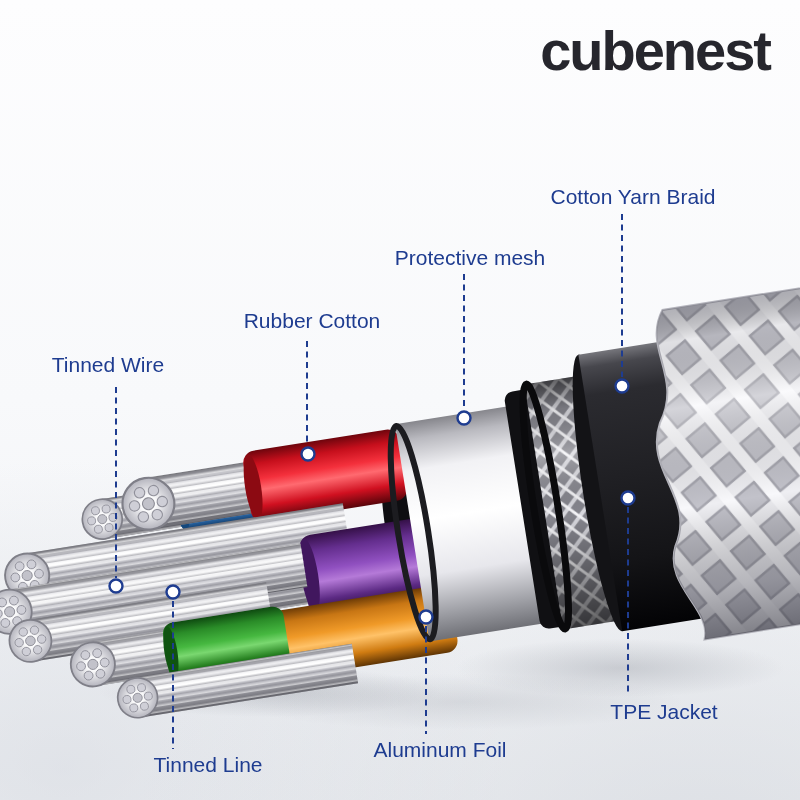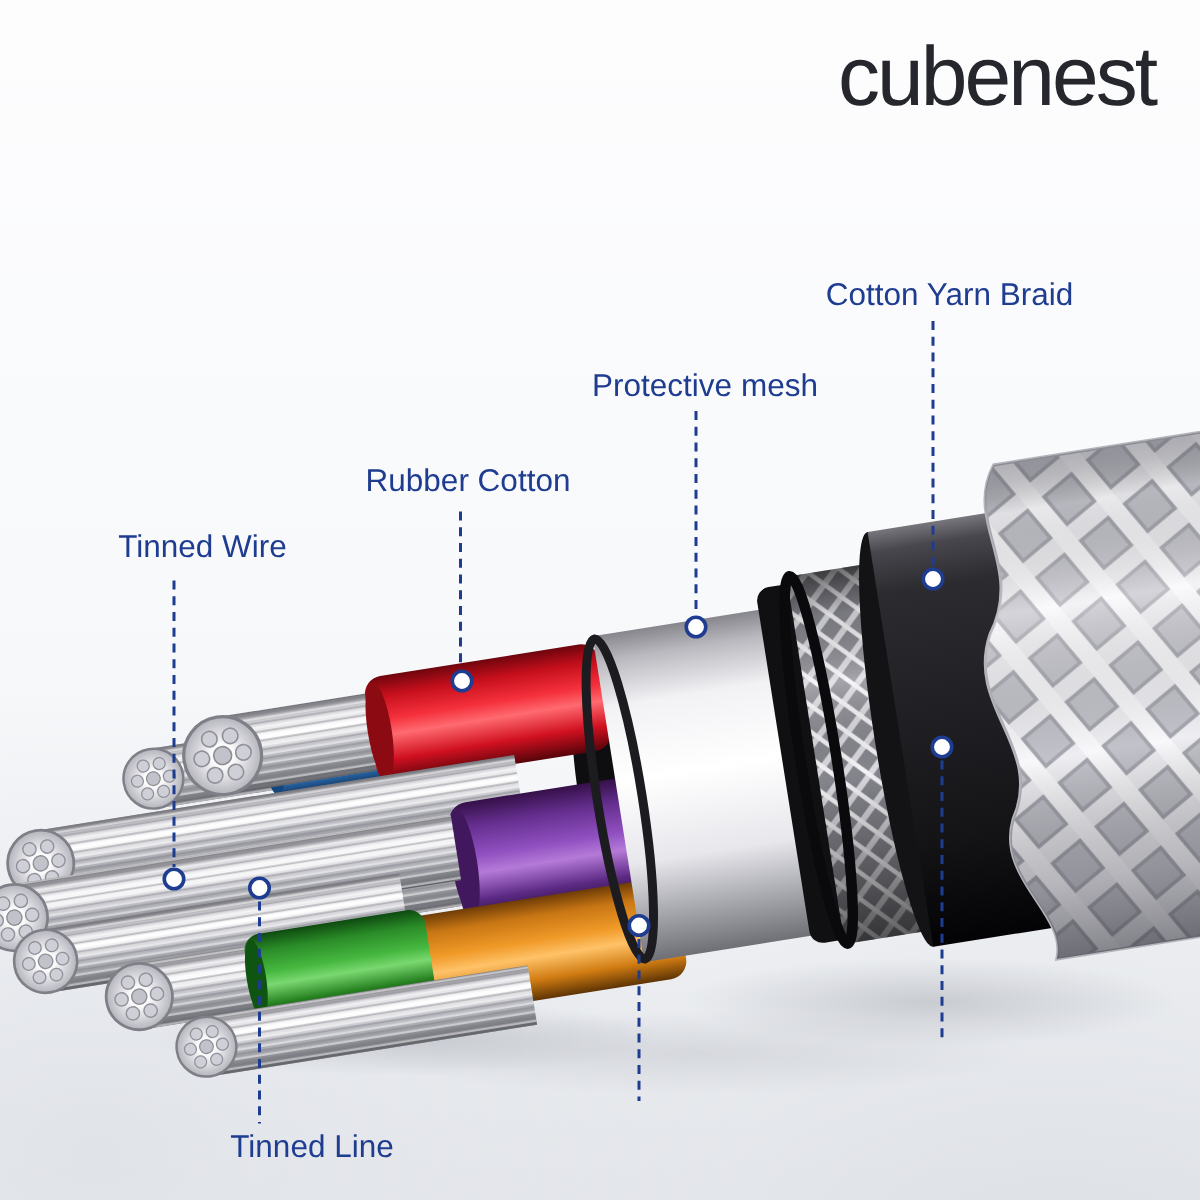--- a/index.html
+++ b/index.html
@@ -7,21 +7,21 @@
     position:relative;width:800px;height:800px;overflow:hidden;
     font-family:"Liberation Sans","DejaVu Sans",sans-serif;
     background:
       radial-gradient(120% 80% at 88% 108%, rgba(205,209,216,.55), rgba(205,209,216,0) 60%),
       radial-gradient(100% 70% at 8% 96%, rgba(206,210,218,.45), rgba(206,210,218,0) 55%),
       linear-gradient(180deg,#fdfdfe 0%,#f8f9fb 50%,#eef0f3 100%);
   }
   .stage svg{position:absolute;left:0;top:0;}
   .brand{
     position:absolute;top:18px;right:30px;
-    font-size:56px;font-weight:normal;letter-spacing:-2px;color:#26262d;margin-left:28px;
+    font-size:56px;font-weight:bold;letter-spacing:-2px;color:#26262d;margin-left:28px;
   }
   .lbl{
     position:absolute;transform:translateX(-50%);
     font-size:21px;color:#1e3c90;white-space:nowrap;
   }
   .leader{stroke:#1e3c90;stroke-width:2;stroke-dasharray:6 4.5;fill:none;}
   .mk{fill:#ffffff;stroke:#1e3c90;stroke-width:2.4;}
 </style>
 </head>
 <body>
@@ -306,19 +306,21 @@
     <circle class="mk" cx="426" cy="617" r="6.5"></circle>
     <path class="leader" d="M426,626 V734"></path>
 
     <circle class="mk" cx="628" cy="498" r="6.5"></circle>
     <path class="leader" d="M628,507 V696"></path>
   </g>
 </svg>
 
 <div class="brand">cubenest</div>
 
-<div class="lbl" style="left:135px;top:353px">Tinned Wire</div>
+<div class="lbl" style="left:108px;top:353px">Tinned Wire</div>
 <div class="lbl" style="left:312px;top:309px">Rubber Cotton</div>
 <div class="lbl" style="left:470px;top:246px">Protective mesh</div>
 <div class="lbl" style="left:633px;top:185px">Cotton Yarn Braid</div>
 <div class="lbl" style="left:208px;top:753px">Tinned Line</div>
+<div class="lbl" style="left:440px;top:738px">Aluminum Foil</div>
+<div class="lbl" style="left:664px;top:700px">TPE Jacket</div>
 
 </div>
 
 </body></html>

